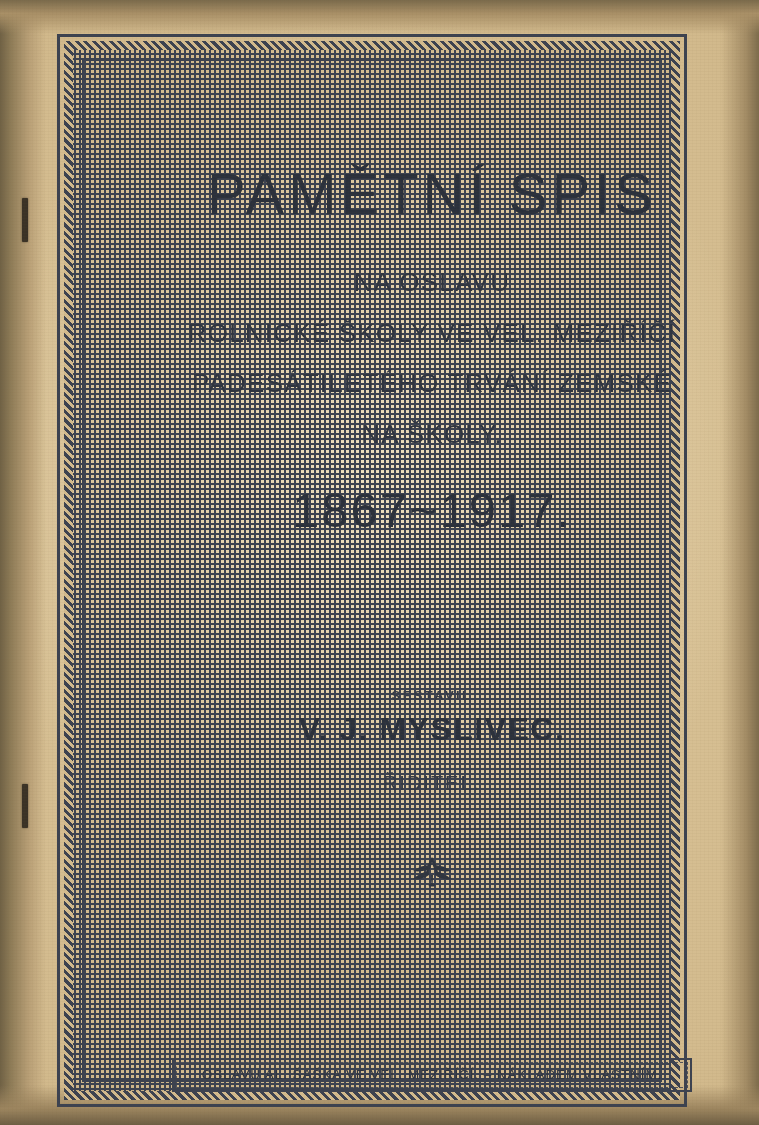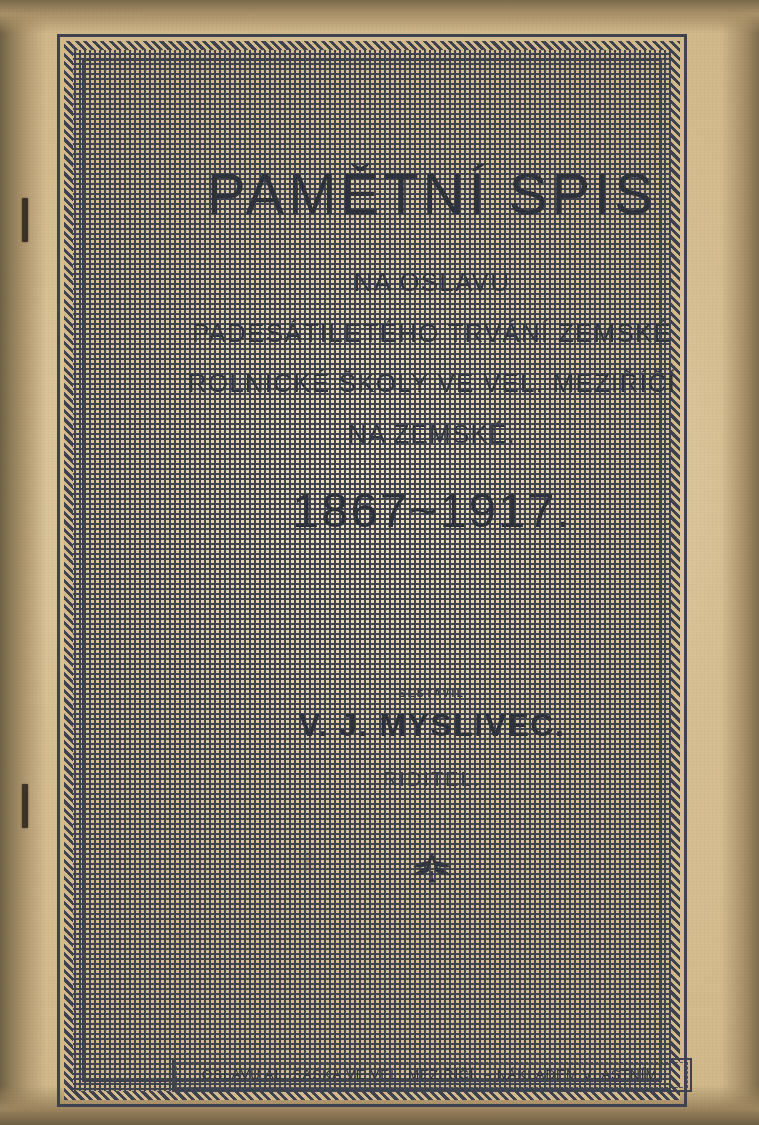--- a/index.html
+++ b/index.html
@@ -124,21 +124,21 @@
     margin-top: 22px;
     font-size: 49px;
     letter-spacing: 2px;
     color: #2b313c;
   }
 
   .author-block {
     margin-top: 150px;
   }
   .author-kicker {
-    font-size: 10px;
+    font-size: 13px;
     letter-spacing: 2.4px;
     font-weight: bold;
     color: #343a46;
   }
   .author-name {
     margin-top: 8px;
     font-size: 32px;
     letter-spacing: 1.5px;
     color: #2b313c;
     font-weight: bold;
@@ -230,23 +230,23 @@
   <div id="frame-outer">
     <div id="frame-band"></div>
     <div id="frame-inner"></div>
 
     <div id="content">
 
       <div class="main-title">PAMĚTNÍ SPIS</div>
 
       <div class="sub-block">
         <div class="sub-line">NA OSLAVU</div>
+        <div class="sub-line">ROLNICKÉ ŠKOLY VE VEL. MEZIŘÍČÍ</div>
         <div class="sub-line">PADESÁTILETÉHO TRVÁNÍ ZEMSKÉ</div>
-        <div class="sub-line">ROLNICKÉ ŠKOLY VE VEL. MEZIŘÍČÍ</div>
-        <div class="sub-line">NA ZEMSKÉ.</div>
+        <div class="sub-line">NA ŠKOLY.</div>
       </div>
 
       <div class="years">1867~1917.</div>
 
       <div class="author-block">
         <div class="author-kicker">SESTAVIL</div>
         <div class="author-name">V. J. MYSLIVEC.</div>
         <div class="author-role">ŘIDITEL.</div>
       </div>
 

